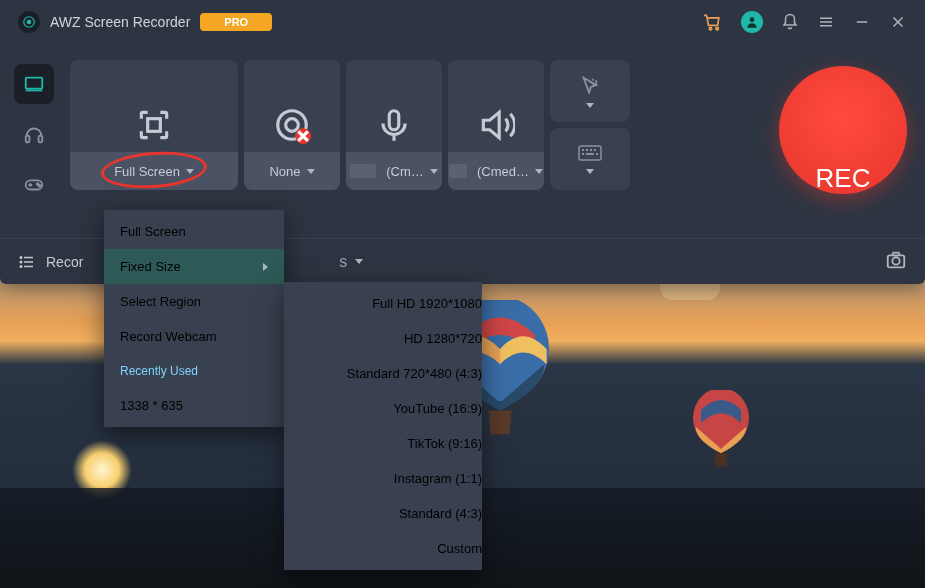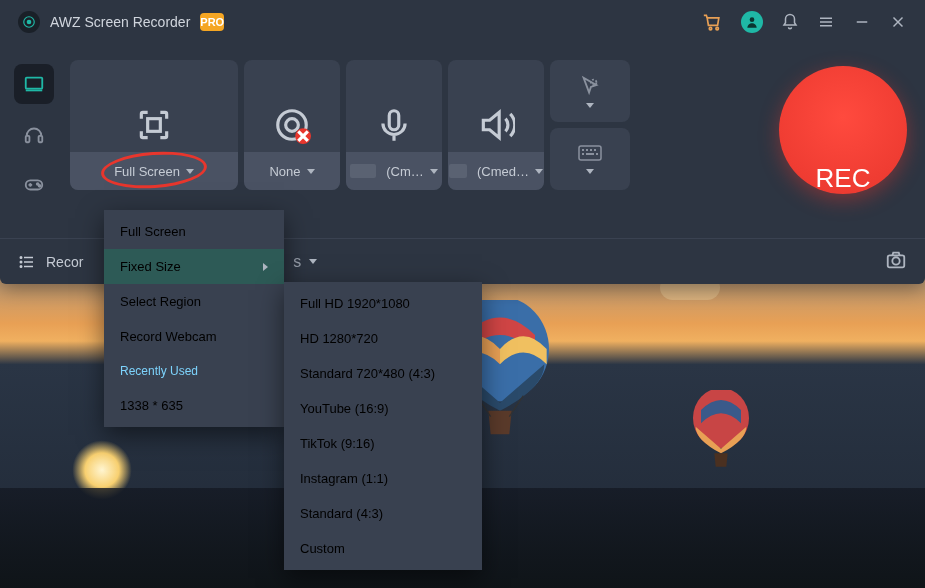--- a/index.html
+++ b/index.html
@@ -8,47 +8,47 @@
 .cloud { position: absolute; width: 60px; height: 25px; background: rgba(230,200,150,0.5); border-radius: 20px; top: 275px; left: 660px; }
 .balloon { position: absolute; }
 .balloon-main { top: 300px; left: 440px; width: 120px; height: 140px; }
 .balloon-small { top: 390px; left: 686px; width: 70px; height: 80px; }
 .balloon svg { width: 100%; height: 100%; }
 .app-window { position: absolute; top: 0; left: 0; right: 0; background: #2d3542; color: #c5cbd4; z-index: 10; border-radius: 0 0 6px 6px; box-shadow: 0 4px 20px rgba(0,0,0,0.4); }
 .titlebar { display: flex; align-items: center; padding: 10px 18px; height: 44px; }
 .app-logo { width: 22px; height: 22px; border-radius: 50%; background: #1a2028; display: flex; align-items: center; justify-content: center; margin-right: 10px; }
 .app-logo svg { width: 14px; height: 14px; }
 .app-title { font-size: 14px; color: #d0d5dd; }
-.pro-badge { margin-left: 10px; padding: 3px 0; border-radius: 4px; background: #f5a623; color: #fff; font-size: 11px; font-weight: 600; }
+.pro-badge { margin-left: 10px; padding: 3px 24px; border-radius: 4px; background: #f5a623; color: #fff; font-size: 11px; font-weight: 600; }
 .titlebar-spacer { flex: 1; }
 .titlebar-icons { display: flex; gap: 18px; align-items: center; }
 .titlebar-icons > * { cursor: pointer; color: #aeb5c0; display: flex; align-items: center; }
 .avatar-icon { width: 22px; height: 22px; border-radius: 50%; background: #1fb8a6; display: flex; align-items: center; justify-content: center; }
 .main-row { display: flex; padding: 0 14px 0 0; align-items: flex-start; }
 .side-tabs { display: flex; flex-direction: column; gap: 10px; padding: 20px 10px 20px 14px; }
 .side-tab { width: 40px; height: 40px; border-radius: 8px; display: flex; align-items: center; justify-content: center; cursor: pointer; }
 .side-tab.active { background: #1a1f28; }
 .source-panels { display: flex; gap: 6px; padding: 16px 6px 0 6px; flex: 1; }
 .panel { background: #394150; border-radius: 8px; display: flex; flex-direction: column; align-items: center; justify-content: center; position: relative; cursor: pointer; }
 .panel-lg { width: 168px; height: 130px; }
 .panel-lg .icon-area { height: 92px; display: flex; align-items: center; justify-content: center; width: 100%; }
 .panel-sm-col { display: flex; flex-direction: column; gap: 6px; }
 .panel-sm { width: 80px; height: 62px; background: #394150; border-radius: 8px; display: flex; flex-direction: column; align-items: center; justify-content: center; cursor: pointer; }
 .panel-md { width: 96px; height: 130px; }
 .panel-dropdown { position: absolute; bottom: 0; left: 0; right: 0; height: 38px; background: #4a5263; border-radius: 0 0 8px 8px; display: flex; align-items: center; justify-content: center; gap: 6px; font-size: 13px; }
 .circled { position: absolute; border: 3px solid #e8362d; border-radius: 50%; width: 106px; height: 36px; bottom: 2px; left: 50%; transform: translateX(-50%) rotate(-4deg); pointer-events: none; }
 .rec-button { width: 128px; height: 128px; border-radius: 50%; background: radial-gradient(circle at 50% 40%, #ff4a3e, #e8362d); color: #fff; font-size: 26px; font-weight: 400; display: flex; align-items: flex-end; justify-content: center; cursor: pointer; margin: 22px 4px 0 8px; box-shadow: 0 6px 20px rgba(232,54,45,0.4); }
-.bottom-bar { display: flex; align-items: center; padding: 10px 18px; height: 46px; border-top: 1px solid #3a4251; margin-top: 14px; }
+.bottom-bar { display: flex; align-items: center; padding: 10px 18px; height: 46px; border-top: 1px solid #3a4251; margin-top: 14px; gap: 46px; }
 .bottom-bar-left { display: flex; align-items: center; gap: 10px; font-size: 14px; }
 .dropdown-menu { position: absolute; top: 210px; left: 104px; width: 180px; background: #394150; z-index: 20; box-shadow: 0 8px 24px rgba(0,0,0,0.5); font-size: 13px; padding: 4px 0; }
 .dropdown-menu .item { padding: 10px 16px; cursor: pointer; display: flex; align-items: center; justify-content: space-between; }
 .dropdown-menu .item:hover, .dropdown-menu .item.hl { background: #2d5a56; }
 .dropdown-menu .section-label { padding: 10px 16px; color: #7dd3fc; font-size: 12px; }
 .submenu { position: absolute; top: 282px; left: 284px; width: 198px; background: #394150; z-index: 21; box-shadow: 0 8px 24px rgba(0,0,0,0.5); font-size: 13px; padding: 4px 0; }
-.submenu .item { padding: 10px 16px; cursor: pointer; }
+.submenu .item { padding: 10px 0; cursor: pointer; text-align: right; }
 .tri-down { width: 0; height: 0; border-left: 4px solid transparent; border-right: 4px solid transparent; border-top: 5px solid #aeb5c0; }
 .tri-right { width: 0; height: 0; border-top: 4px solid transparent; border-bottom: 4px solid transparent; border-left: 5px solid #aeb5c0; }
 .thumb-box { width: 18px; height: 14px; background: #5a6272; border-radius: 2px; display: inline-block; margin-right: 4px; }
 .sun { position: absolute; bottom: 88px; left: 72px; width: 60px; height: 60px; border-radius: 50%; background: radial-gradient(circle, #fff5d0 0%, #f8d070 40%, rgba(248,208,112,0) 70%); }
 .land { position: absolute; bottom: 0; left: 0; right: 0; height: 100px; background: linear-gradient(to bottom, rgba(20,25,35,0.8), #0f1418); }
 </style>
 </head>
 <body>
 
 <div class="desktop-bg">

